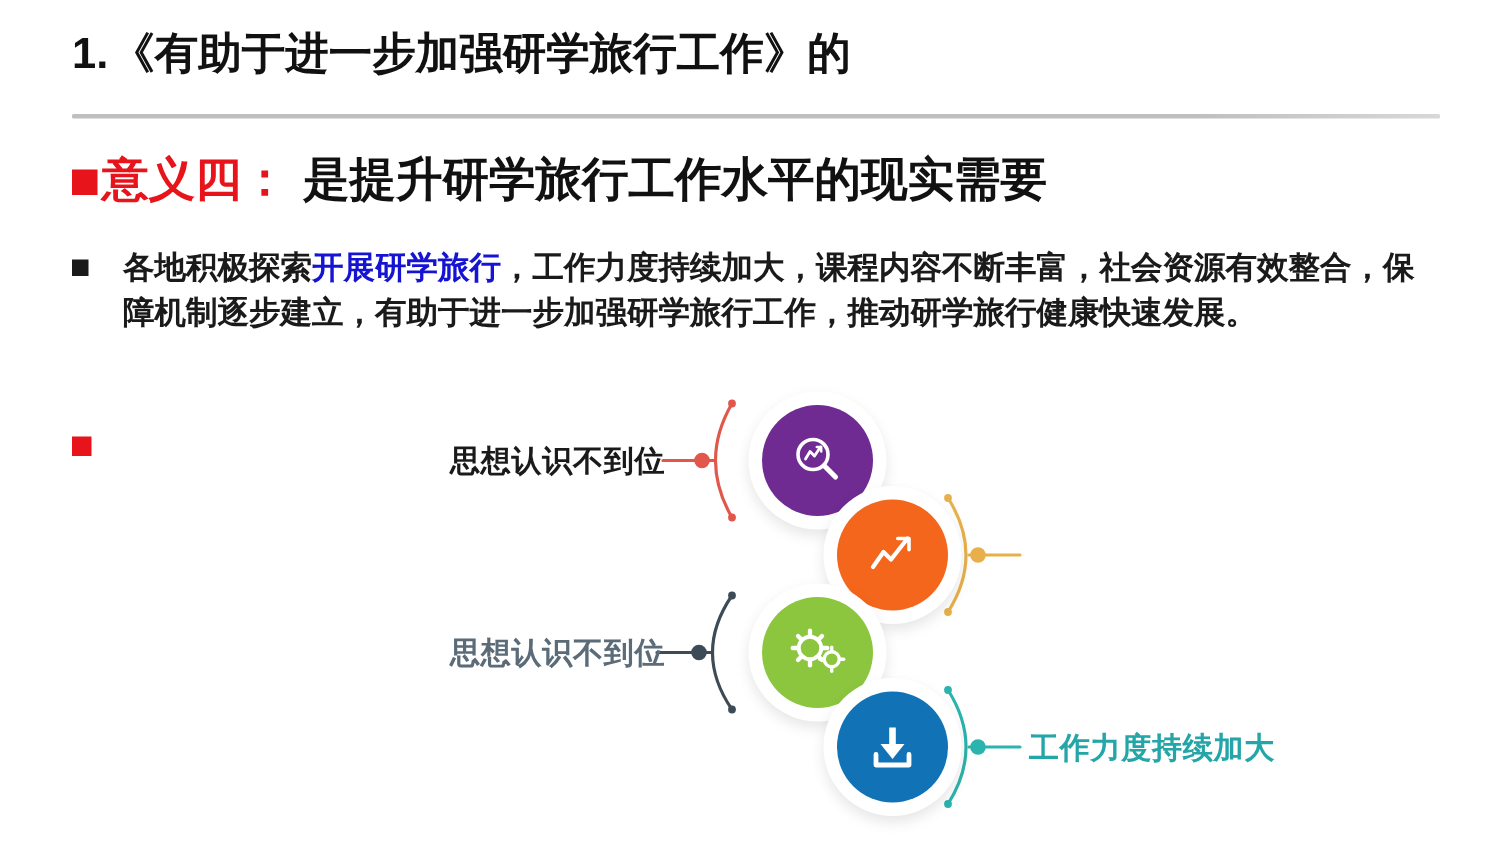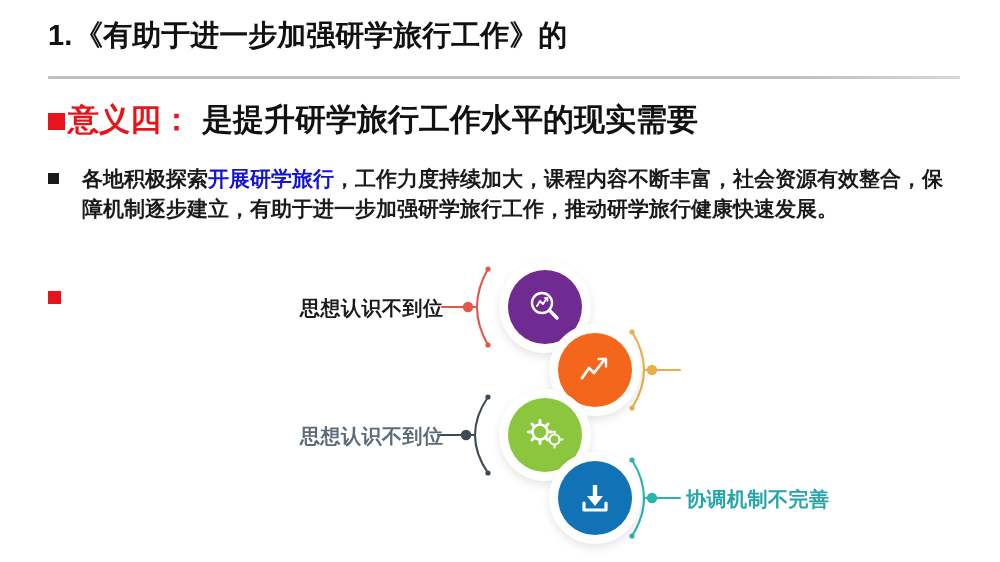--- a/index.html
+++ b/index.html
@@ -198,16 +198,16 @@
     </div>
     <div class="nlabel" style="left:20px;top:168px;color:#5b6b78;">思想认识不到位</div>
 
     <div class="node" style="left:278px;top:203px;background:#1272b6;">
       <svg width="40" height="40" viewBox="0 0 40 40">
         <line x1="20" y1="7" x2="20" y2="22" stroke="#fff" stroke-width="4.4" stroke-linecap="butt"></line>
         <polygon points="12,18 28,18 20,28" fill="#fff"></polygon>
         <polyline points="9,25 9,32 31,32 31,25" fill="none" stroke="#fff" stroke-width="3.2" stroke-linecap="round" stroke-linejoin="round"></polyline>
       </svg>
     </div>
-    <div class="nlabel" style="left:406px;top:231px;color:#24a5a8;">协调机制不完善</div>
+    <div class="nlabel" style="left:406px;top:231px;color:#24a5a8;">工作力度持续加大</div>
 
   </div>
 </div>
 
 </body></html>

